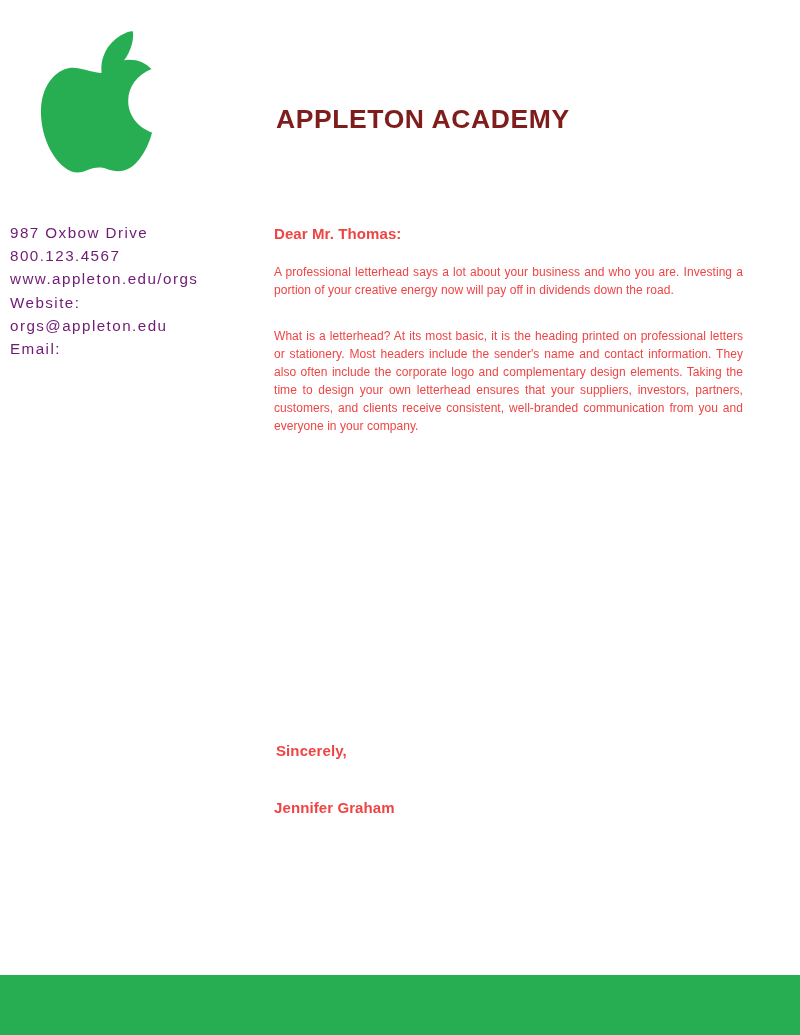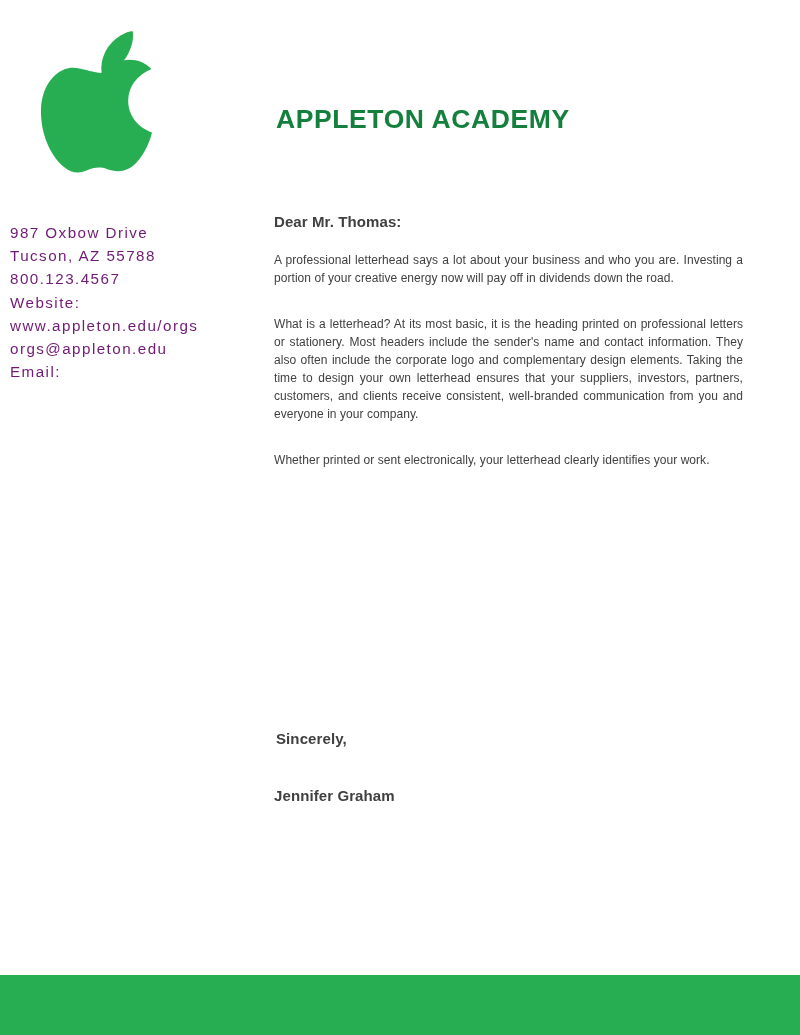--- a/index.html
+++ b/index.html
@@ -37,21 +37,21 @@
   }
 
   
   .org-title {
     position: absolute;
     left: 276px;
     top: 104px;
     font-size: 26.5px;
     font-weight: bold;
     letter-spacing: 0.6px;
-    color: #15803d;
+    color: #7f1d1d;
     white-space: nowrap;
   }
 
   
   .contact-block {
     position: absolute;
     left: 10px;
     top: 221px;
     width: 236px;
     color: #701a75;
@@ -61,23 +61,23 @@
     font-weight: normal;
   }
   .contact-line {
     white-space: nowrap;
   }
 
   
   .letter {
     position: absolute;
     left: 274px;
-    top: 212px;
+    top: 224px;
     width: 477px;
-    color: #404040;
+    color: #ef4444;
   }
   .salutation {
     font-size: 15px;
     font-weight: bold;
     line-height: 20px;
     margin: 0 0 19px 0;
     letter-spacing: 0.1px;
   }
   .para {
     font-size: 12px;
@@ -147,36 +147,34 @@
                C 88.4 58.5, 97.0 47.0, 111.5 41.0
                C 104.0 33.0, 93.0 30.0, 82.5 32.5
                C 74.5 34.4, 68.0 40.0, 61.0 45.0 Z" fill="#27AE52"></path>
     </svg>
   </div>
 
   <div class="org-title">APPLETON ACADEMY</div>
 
   <div class="contact-block">
     <div class="contact-line">987 Oxbow Drive</div>
-    <div class="contact-line">Tucson, AZ 55788</div>
     <div class="contact-line">800.123.4567</div>
+    <div class="contact-line">www.appleton.edu/orgs</div>
     <div class="contact-line">Website:</div>
-    <div class="contact-line">www.appleton.edu/orgs</div>
     <div class="contact-line">orgs@appleton.edu</div>
     <div class="contact-line">Email:</div>
   </div>
 
   <div class="letter">
     <p class="salutation">Dear Mr. Thomas:</p>
 
     <p class="para">A professional letterhead says a lot about your business and who you are. Investing a portion of your creative energy now will pay off in dividends down the road.</p>
 
     <p class="para">What is a letterhead? At its most basic, it is the heading printed on professional letters or stationery. Most headers include the sender's name and contact information. They also often include the corporate logo and complementary design elements. Taking the time to design your own letterhead ensures that your suppliers, investors, partners, customers, and clients receive consistent, well-branded communication from you and everyone in your company.</p>
 
-    <p class="para last">Whether printed or sent electronically, your letterhead clearly identifies your work.</p>
 
     <div class="closing">Sincerely,</div>
 
     <div class="signature">
       <div>Jennifer Graham</div>
     </div>
   </div>
 
   <div class="footer-bar"></div>
 

